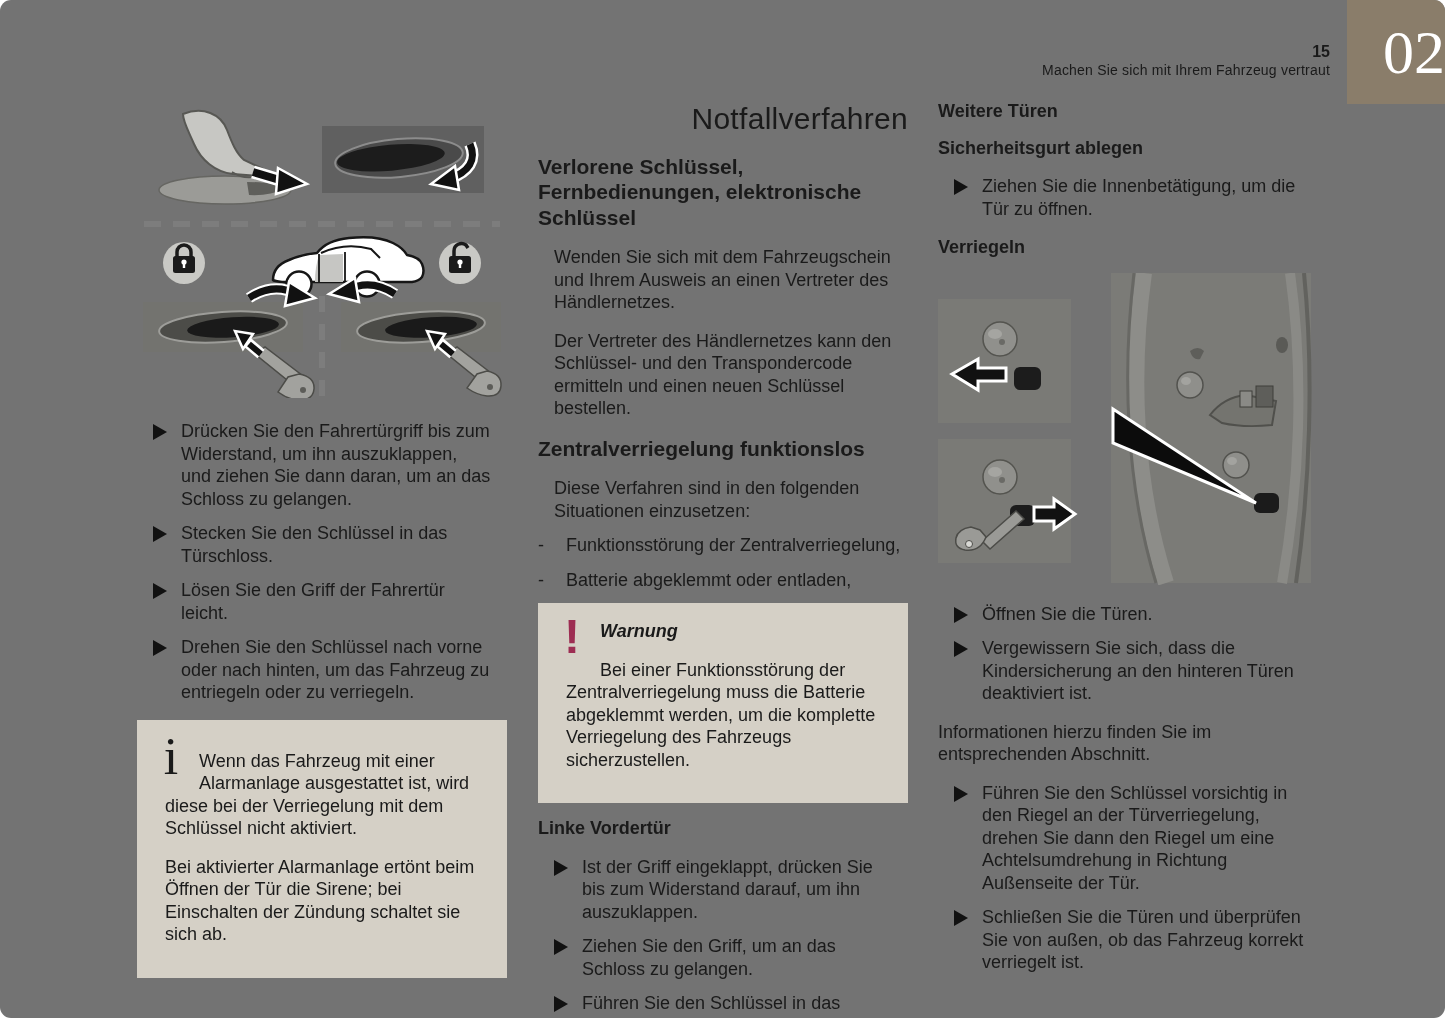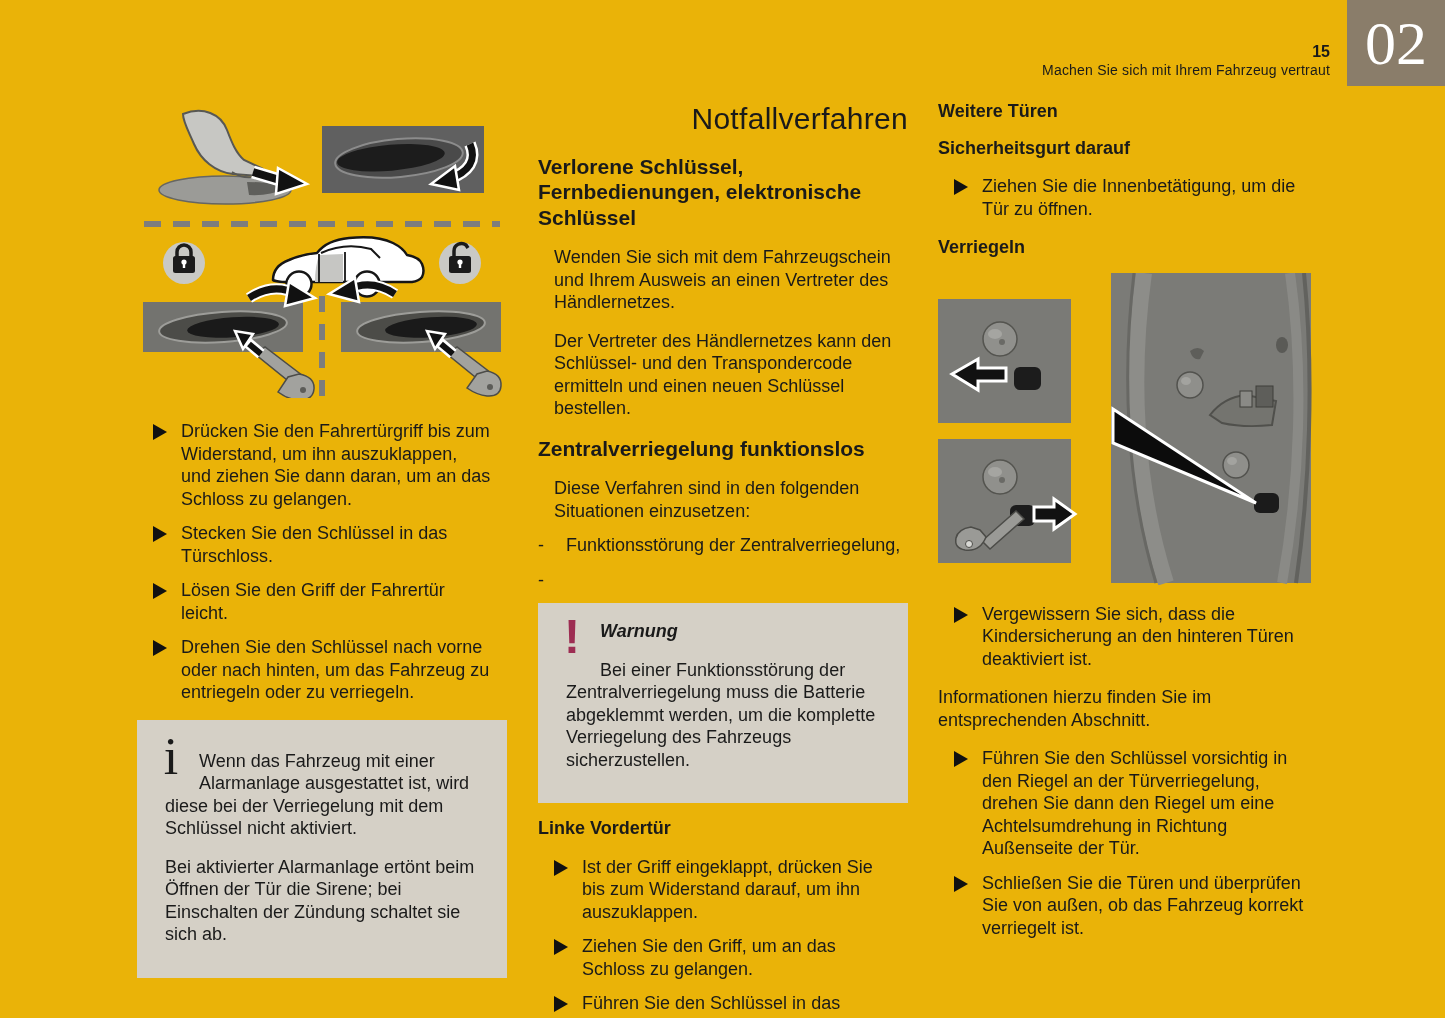--- a/index.html
+++ b/index.html
@@ -1,26 +1,27 @@
 <!DOCTYPE html>
 <html><head>
 <meta charset="utf-8">
 <style>
   html,body { margin:0; padding:0; background:#ffffff; }
   #page {
     position:relative; width:1445px; height:1018px; overflow:hidden;
-    background:#eab308; color:#1a1a1a;
+    background:#737373; color:#1a1a1a;
     font-family:"Liberation Sans", sans-serif;
+    border-radius:11px;
   }
   
   .pageno { position:absolute; top:43px; right:115px; font-size:16px; font-weight:bold; }
   .htitle { position:absolute; top:62px; right:115px; font-size:14px; letter-spacing:.2px; }
   .chapter-box {
-    position:absolute; top:0; right:0; width:98px; height:86px;
-    background:#8a7d6a; color:#fff; display:flex; align-items:center; justify-content:center;
+    position:absolute; top:0; right:0; width:98px; height:104px;
+    background:#8a7d6a; color:#fff; display:flex; align-items:center; justify-content:flex-end;
     font-family:"Liberation Serif", serif; font-size:62px; line-height:1;
   }
   
   .col { position:absolute; width:370px; font-size:18px; line-height:1.25; }
   .col p { margin:16px; }
   .col-left  { left:137px; top:106px; }
   .col-mid   { left:538px; top:100px; }
   .col-right { left:938px; top:100px; width:392px; }
 
   h1.doc-title { font-size:30px; font-weight:normal; margin:0 0 16px; letter-spacing:.3px;text-align:right; }
@@ -196,20 +197,21 @@
 
     <h2 class="sec mt">Zentralverriegelung funktionslos</h2>
     <p class="mid-intro">Diese Verfahren sind in den folgenden Situationen einzusetzen:</p>
     <ul class="dashlist">
       <li>
           <span class="dash">-</span>
           <span>Funktionsstörung der Zentralverriegelung,</span>
         </li>
       <li>
           <span class="dash">-</span>
+          <span>Batterie abgeklemmt oder entladen,</span>
         </li>
     </ul>
 
     <div class="notebox warnbox">
       <span class="wicon">!</span>
       <div class="wtitle">Warnung</div>
       <p>Bei einer Funktionsstörung der Zentralverriegelung muss die Batterie abgeklemmt werden, um die komplette Verriegelung des Fahrzeugs sicherzustellen.</p>
     </div>
 
     <h3 class="sub mt">Linke Vordertür</h3>
@@ -230,21 +232,21 @@
           <span class="arr">
             <span class="tri"></span>
           </span>
           <span>Führen Sie den Schlüssel in das Schloss ein und drehen Sie ihn, um die Tür zu verriegeln.</span>
         </li>
     </ul>
   </section>
 
   <section class="col col-right">
     <h3 class="sub">Weitere Türen</h3>
-    <h3 class="sub">Sicherheitsgurt darauf</h3>
+    <h3 class="sub">Sicherheitsgurt ablegen</h3>
     <ul class="arrlist">
       <li>
           <span class="arr">
             <span class="tri"></span>
           </span>
           <span>Ziehen Sie die Innenbetätigung, um die Tür zu öffnen.</span>
         </li>
     </ul>
     <h3 class="sub">Verriegeln</h3>
 
@@ -289,20 +291,26 @@
         <rect x="316" y="220" width="25" height="20" rx="6" fill="#1b1b1b"></rect>
         <polygon points="175,136 175,170 318,230" fill="#0c0c0c" stroke="#fff" stroke-width="3"></polygon>
       </g>
     </svg>
 
     <ul class="arrlist">
       <li>
           <span class="arr">
             <span class="tri"></span>
           </span>
+          <span>Öffnen Sie die Türen.</span>
+        </li>
+      <li>
+          <span class="arr">
+            <span class="tri"></span>
+          </span>
           <span>Vergewissern Sie sich, dass die Kindersicherung an den hinteren Türen deaktiviert ist.</span>
         </li>
     </ul>
 
     <p class="rp">Informationen hierzu finden Sie im entsprechenden Abschnitt.</p>
 
     <ul class="arrlist">
       <li>
           <span class="arr">
             <span class="tri"></span>

